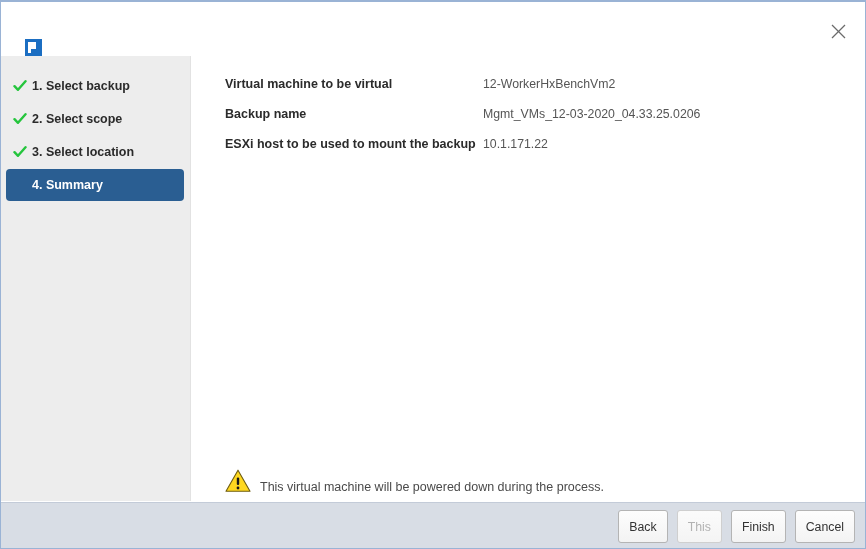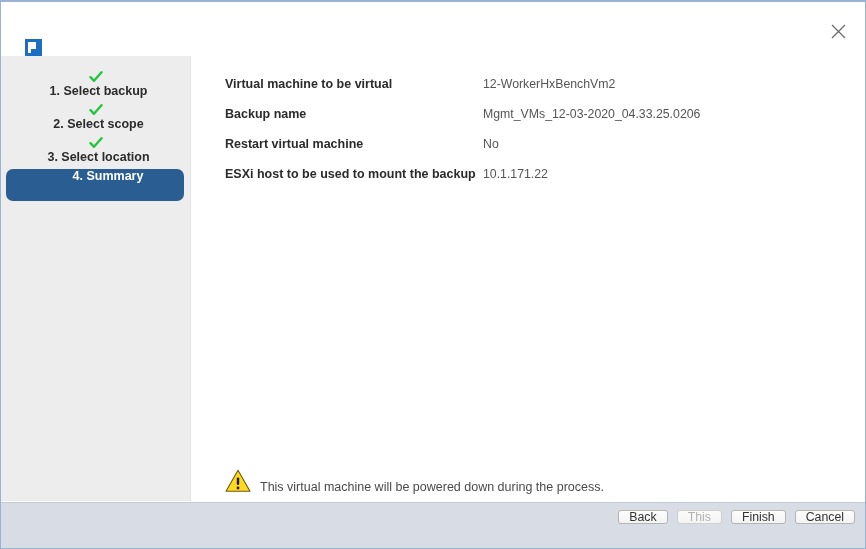--- a/index.html
+++ b/index.html
@@ -110,42 +110,40 @@
   .step {
     position: relative;
     height: 32px;
     margin: 0 6px 1px 5px;
     display: flex;
     align-items: center;
     padding-left: 7px;
     box-sizing: border-box;
     border-radius: 4px;
     cursor: pointer;
-    flex-direction: column;
   }
   .step-check {
     width: 14px;
     height: 14px;
     flex: 0 0 auto;
     margin-right: 5px;
     display: block;
     color: #25c53d;
   }
   .step-check svg { display: block; }
   .step-label {
     font-size: 12.5px;
     font-weight: bold;
     color: #2b2b2b;
     white-space: nowrap;
   }
   .step.active {
     background: #2a5e92;
     margin-left: 5px;
     margin-right: 6px;
-    border-radius: 7px;
   }
   .step.active .step-label {
     color: #ffffff;
     padding-left: 19px;
   }
 
   
   .content {
     position: absolute;
     left: 191px;
@@ -215,21 +213,21 @@
   }
   .footer-buttons {
     position: absolute;
     right: 10px;
     top: 7px;
     display: flex;
     gap: 9px;
   }
   .btn {
     min-width: 38px;
-    height: 14px;
+    height: 33px;
     padding: 0 10px;
     box-sizing: border-box;
     font-family: "Liberation Sans", sans-serif;
     font-size: 12.3px;
     color: #333333;
     background: linear-gradient(to bottom, #fdfdfd 0%, #f3f3f3 100%);
     border: 1px solid #b4b4b4;
     border-radius: 3px;
     cursor: pointer;
     display: flex;
@@ -306,24 +304,20 @@
       <div class="summary-row">
         <span class="summary-label">Virtual machine to be virtual</span>
         <span class="summary-value">12-WorkerHxBenchVm2</span>
       </div>
 
       <div class="summary-row">
         <span class="summary-label">Backup name</span>
         <span class="summary-value">Mgmt_VMs_12-03-2020_04.33.25.0206</span>
       </div>
 
-      <div class="summary-row">
-        <span class="summary-label">Restart virtual machine</span>
-        <span class="summary-value">No</span>
-      </div>
 
       <div class="summary-row">
         <span class="summary-label">ESXi host to be used to mount the backup</span>
         <span class="summary-value">10.1.171.22</span>
       </div>
 
     </div>
 
     <div class="notice">
       <span class="notice-icon">

